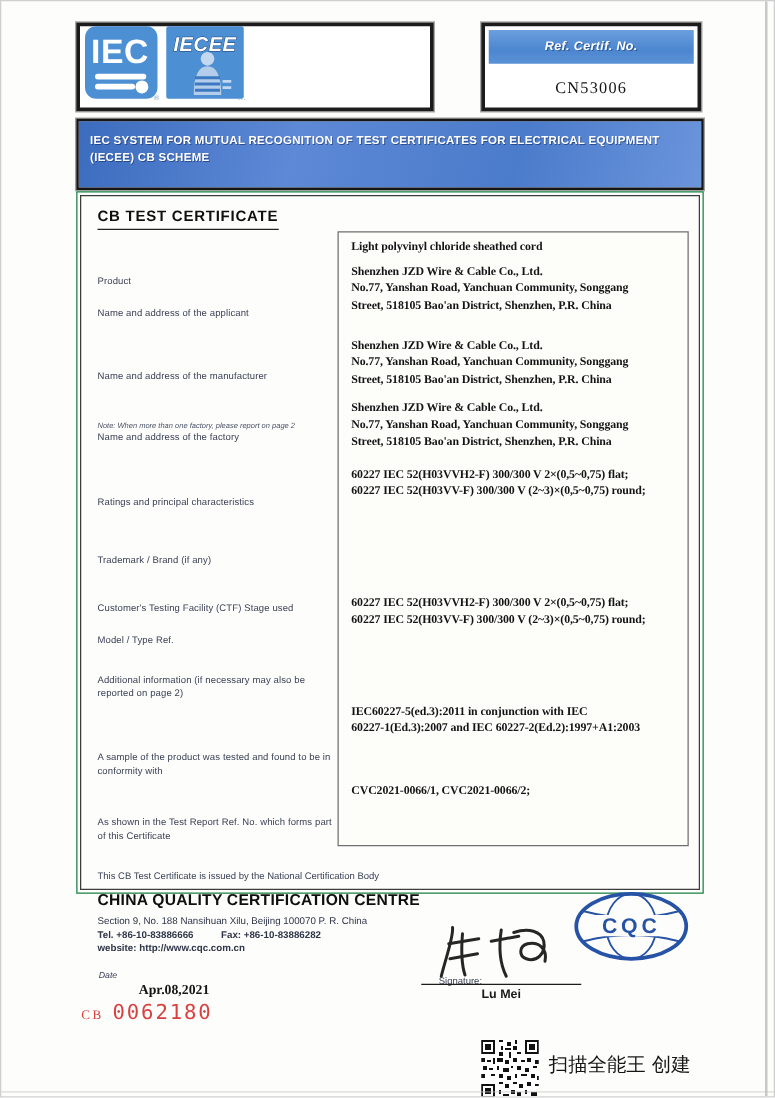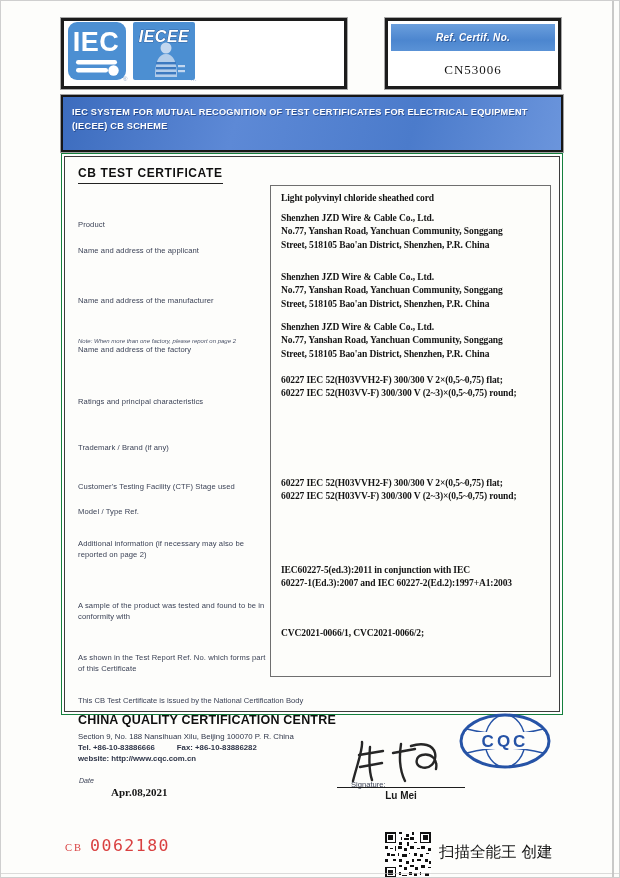--- a/index.html
+++ b/index.html
@@ -85,21 +85,21 @@
 
   .sig-label { position:absolute; left:244px; top:623px; font-size:7.6px; color:#3b4256;margin-left:42px; }
   .sig-draw  { position:absolute; left:274px; top:580px; }
   .sig-line  { position:absolute; left:272px; top:630px; width:128px; border-top:1.5px solid #1d1d1d; }
   .sig-name  { position:absolute; left:272px; top:633px; width:128px; text-align:center; font-size:10px; font-weight:bold; color:#1a1a1a; }
   .cqc-logo  { position:absolute; left:392px; top:554px; }
 
   
   .stamp { position:absolute; left:64px; top:799px; color:#d94040; display:flex; align-items:baseline; }
   .stamp-prefix { font-family:"Liberation Serif", serif; font-size:10.5px; letter-spacing:2px; margin-right:7px; }
-  .stamp-number { font-family:"DejaVu Sans Mono", monospace; font-size:16.5px; letter-spacing:1.5px;margin-top:36px; }
+  .stamp-number { font-family:"DejaVu Sans Mono", monospace; font-size:16.5px; letter-spacing:1.5px; }
   .qr { position:absolute; left:384px; top:831px; }
   .qr-caption { position:absolute; left:438px; top:841px; font-size:15.5px; color:#161616; font-family:"DejaVu Sans", sans-serif; }
 </style>
 </head>
 <body>
 
 <div class="page">
 
   <div class="logos-box">
     <div class="logo-iec">

